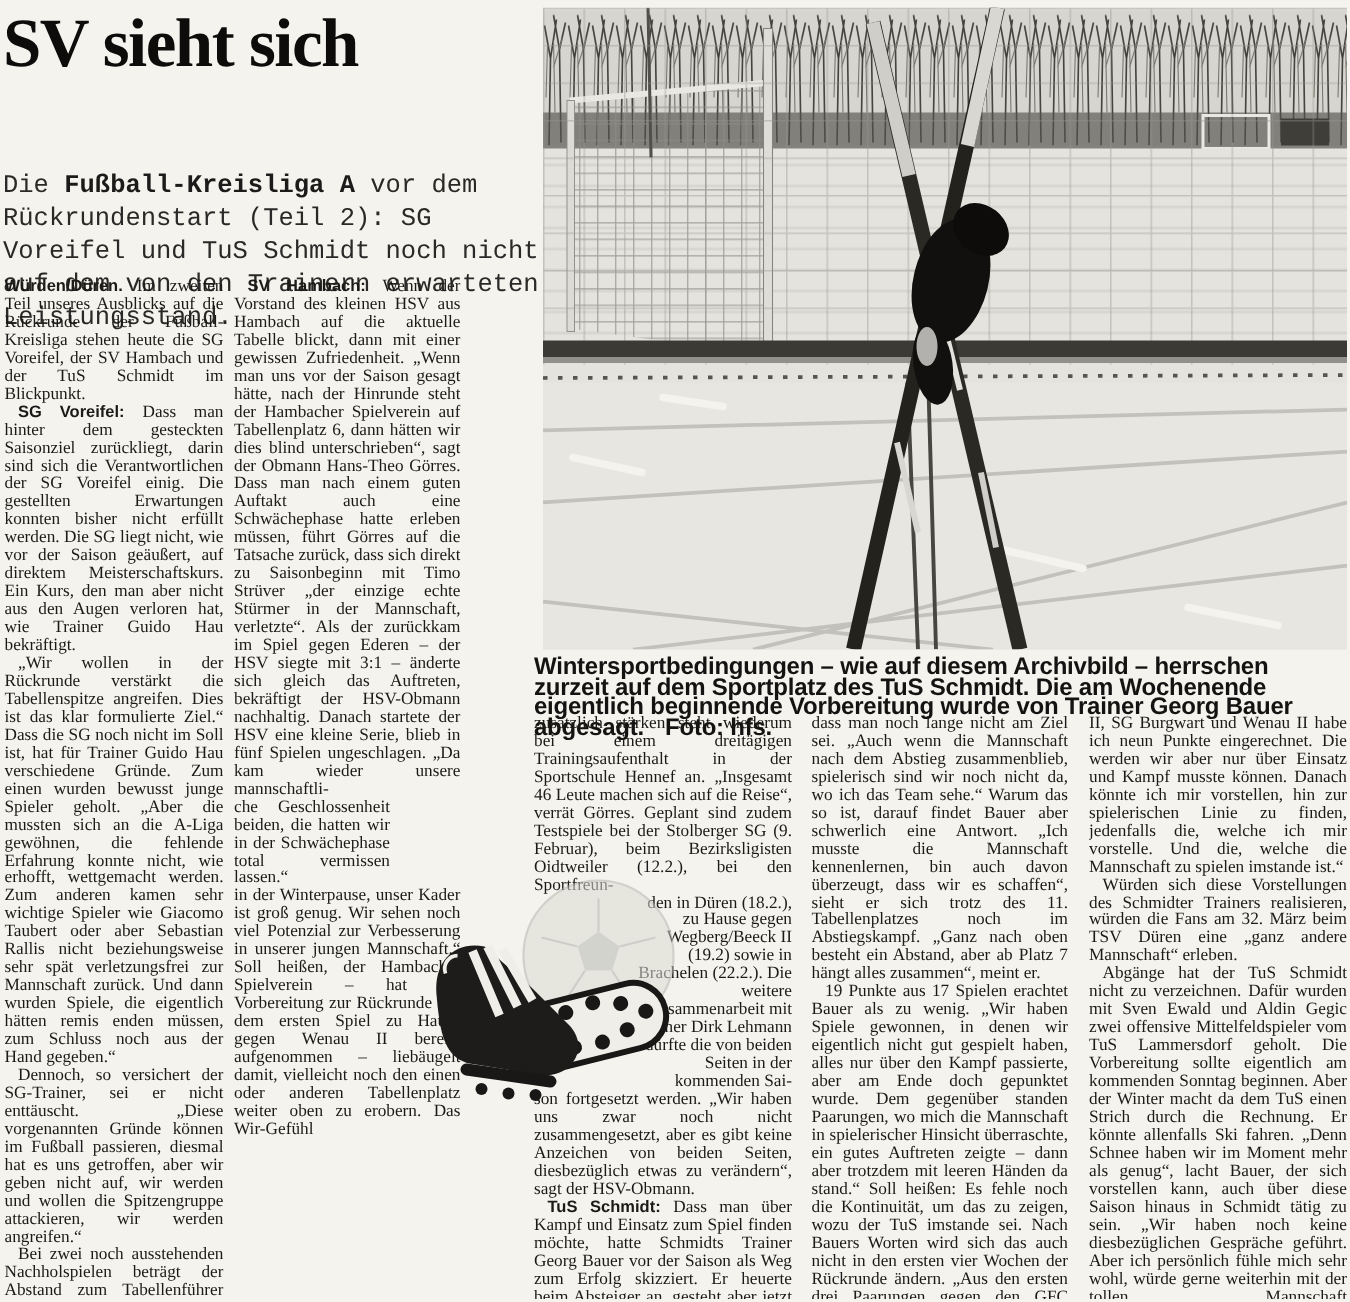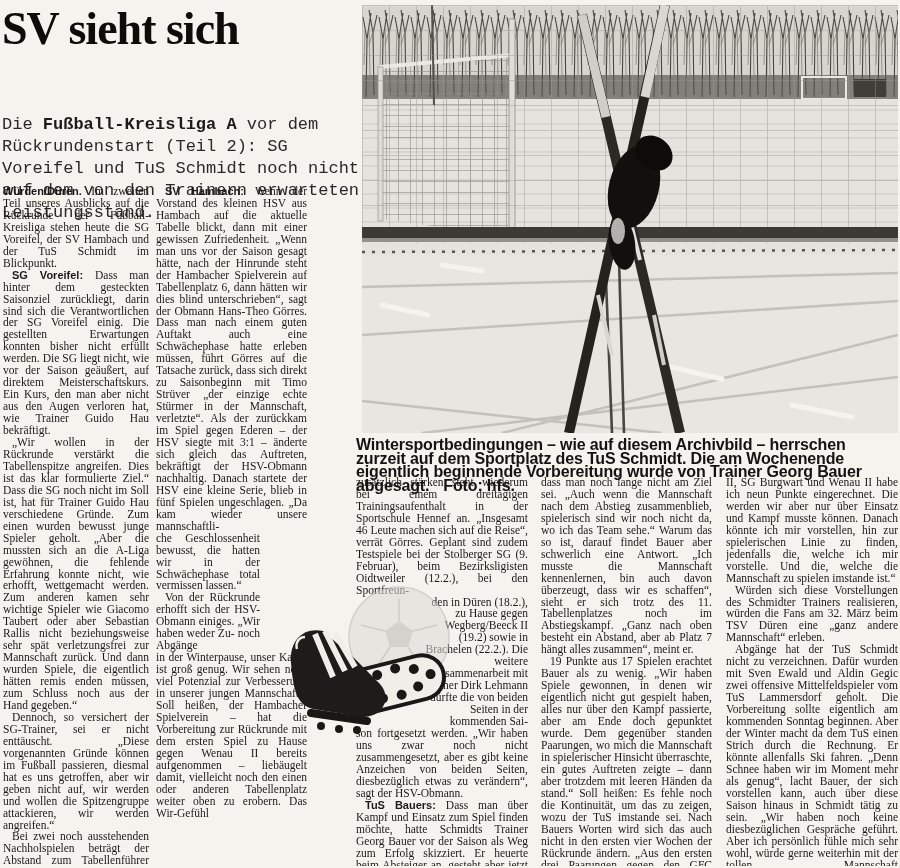--- a/index.html
+++ b/index.html
@@ -151,37 +151,36 @@
         <p class="para">„Wir wollen in der Rückrunde verstärkt die Tabellenspitze angreifen. Dies ist das klar formulierte Ziel.“ Dass die SG noch nicht im Soll ist, hat für Trainer Guido Hau verschiedene Gründe. Zum einen wurden bewusst junge Spieler geholt. „Aber die mussten sich an die A-Liga gewöhnen, die fehlende Erfahrung konnte nicht, wie erhofft, wettgemacht werden. Zum anderen kamen sehr wichtige Spieler wie Giacomo Taubert oder aber Sebastian Rallis nicht beziehungsweise sehr spät verletzungsfrei zur Mannschaft zurück. Und dann wurden Spiele, die eigentlich hätten remis enden müssen, zum Schluss noch aus der Hand gegeben.“</p>
         <p class="para">Dennoch, so versichert der SG-Trainer, sei er nicht enttäuscht. „Diese vorgenannten Gründe können im Fußball passieren, diesmal hat es uns getroffen, aber wir geben nicht auf, wir werden und wollen die Spitzengruppe attackieren, wir werden angreifen.“</p>
         <p class="para">Bei zwei noch ausstehenden Nachholspielen beträgt der Abstand zum Tabellenführer Winden aktuell 13 Zähler. Dass man sich auf den Saisonstart freut – spielt das Wetter mit, geht es im ersten Heimspiel am 5. März gegen den SC Jülich 1910/97 –, wird besonders betont. Bis dahin sollen Testspiele gegen Wachtberg (bei</p>
       </div>
     </div>
   <div id="col2" class="col">
       <div class="seg seg0">
         <p class="para"><b class="lead">SV Hambach: </b>Wenn der Vorstand des kleinen HSV aus Hambach auf die aktuelle Tabelle blickt, dann mit einer gewissen Zufriedenheit. „Wenn man uns vor der Saison gesagt hätte, nach der Hinrunde steht der Hambacher Spielverein auf Tabellenplatz 6, dann hätten wir dies blind unterschrieben“, sagt der Obmann Hans-Theo Görres. Dass man nach einem guten Auftakt auch eine Schwächephase hatte erleben müssen, führt Görres auf die Tatsache zurück, dass sich direkt zu Saisonbeginn mit Timo Strüver „der einzige echte Stürmer in der Mannschaft, verletzte“. Als der zurückkam im Spiel gegen Ederen – der HSV siegte mit 3:1 – änderte sich gleich das Auftreten, bekräftigt der HSV-Obmann nachhaltig. Danach startete der HSV eine kleine Serie, blieb in fünf Spielen ungeschlagen. „Da kam wieder unsere mannschaftli-</p>
       </div>
       <div class="seg seg1">
-        <p class="para flush">che Geschlossenheit bewusst, die hatten wir in der Schwächephase total vermissen lassen.“</p>
-        <p class="para">Von der Rückrunde erhofft sich der HSV-Obmann einiges. „Wir haben weder Zu- noch Abgänge</p>
+        <p class="para flush">che Geschlossenheit beiden, die hatten wir in der Schwächephase total vermissen lassen.“</p>
       </div>
       <div class="seg seg2">
         <p class="para flush">in der Winterpause, unser Kader ist groß genug. Wir sehen noch viel Potenzial zur Verbesserung in unserer jungen Mannschaft.“ Soll heißen, der Hambacher Spielverein – hat die Vorbereitung zur Rückrunde mit dem ersten Spiel zu Hause gegen Wenau II bereits aufgenommen – liebäugelt damit, vielleicht noch den einen oder anderen Tabellenplatz weiter oben zu erobern. Das Wir-Gefühl</p>
       </div>
     </div>
   <div id="col3" class="col">
       <div class="seg seg0">
         <p class="para flush">zusätzlich stärken steht wiederum bei einem dreitägigen Trainingsaufenthalt in der Sportschule Hennef an. „Insgesamt 46 Leute machen sich auf die Reise“, verrät Görres. Geplant sind zudem Testspiele bei der Stolberger SG (9. Februar), beim Bezirksligisten Oidtweiler (12.2.), bei den Sportfreun-</p>
       </div>
       <div class="seg seg1">
         <p class="para flush">den in Düren (18.2.), zu Hause gegen Wegberg/Beeck II (19.2) sowie in Brachelen (22.2.). Die weitere Zusammenarbeit mit Trainer Dirk Lehmann dürfte die von beiden Seiten in der kommenden Sai-</p>
       </div>
       <div class="seg seg2">
         <p class="para flush">son fortgesetzt werden. „Wir haben uns zwar noch nicht zusammengesetzt, aber es gibt keine Anzeichen von beiden Seiten, diesbezüglich etwas zu verändern“, sagt der HSV-Obmann.</p>
-        <p class="para"><b class="lead">TuS Bauers: </b>Dass man über Kampf und Einsatz zum Spiel finden möchte, hatte Schmidts Trainer Georg Bauer vor der Saison als Weg zum Erfolg skizziert. Er heuerte beim Absteiger an, gesteht aber jetzt vor der Rückrunde ein,</p>
+        <p class="para"><b class="lead">TuS Schmidt: </b>Dass man über Kampf und Einsatz zum Spiel finden möchte, hatte Schmidts Trainer Georg Bauer vor der Saison als Weg zum Erfolg skizziert. Er heuerte beim Absteiger an, gesteht aber jetzt vor der Rückrunde ein,</p>
       </div>
     </div>
   <div id="col4" class="col">
       <div class="seg seg0">
         <p class="para flush">dass man noch lange nicht am Ziel sei. „Auch wenn die Mannschaft nach dem Abstieg zusammenblieb, spielerisch sind wir noch nicht da, wo ich das Team sehe.“ Warum das so ist, darauf findet Bauer aber schwerlich eine Antwort. „Ich musste die Mannschaft kennenlernen, bin auch davon überzeugt, dass wir es schaffen“, sieht er sich trotz des 11. Tabellenplatzes noch im Abstiegskampf. „Ganz nach oben besteht ein Abstand, aber ab Platz 7 hängt alles zusammen“, meint er.</p>
         <p class="para">19 Punkte aus 17 Spielen erachtet Bauer als zu wenig. „Wir haben Spiele gewonnen, in denen wir eigentlich nicht gut gespielt haben, alles nur über den Kampf passierte, aber am Ende doch gepunktet wurde. Dem gegenüber standen Paarungen, wo mich die Mannschaft in spielerischer Hinsicht überraschte, ein gutes Auftreten zeigte – dann aber trotzdem mit leeren Händen da stand.“ Soll heißen: Es fehle noch die Kontinuität, um das zu zeigen, wozu der TuS imstande sei. Nach Bauers Worten wird sich das auch nicht in den ersten vier Wochen der Rückrunde ändern. „Aus den ersten drei Paarungen gegen den GFC Düren 99</p>
       </div>
     </div>
   <div id="col5" class="col">
       <div class="seg seg0">

